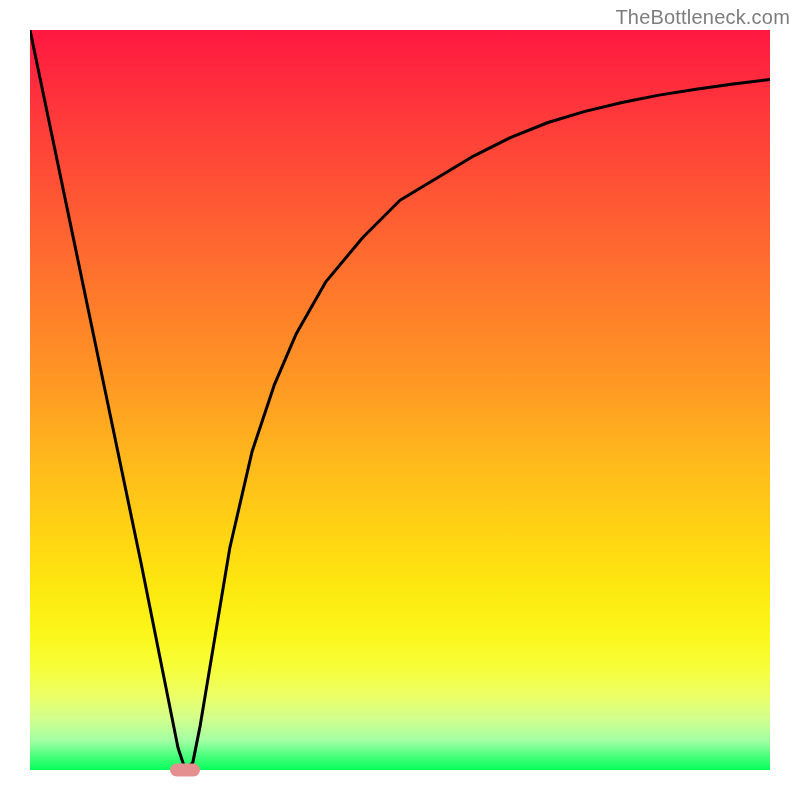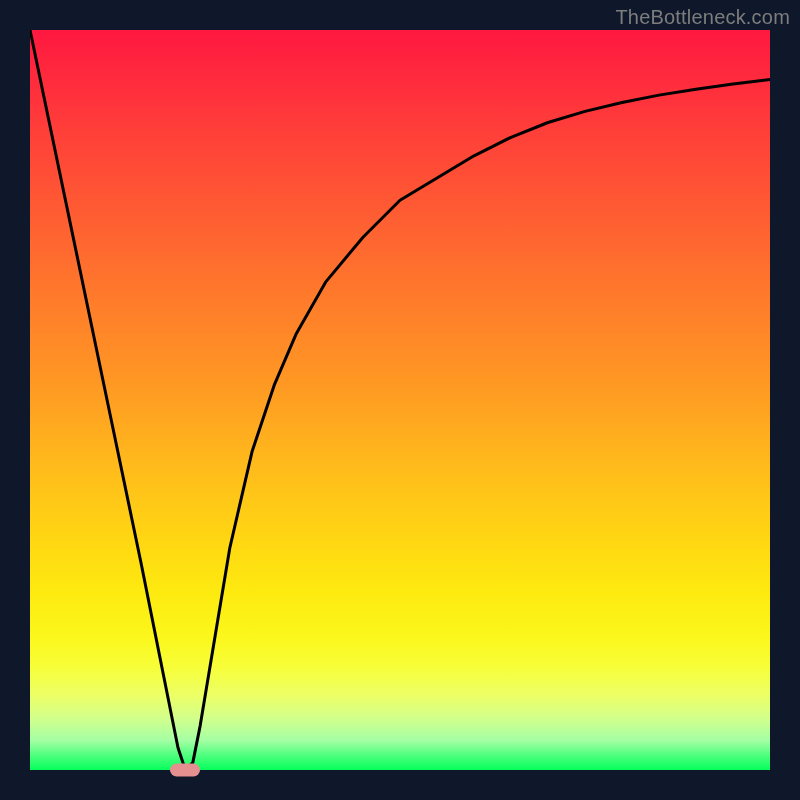--- a/index.html
+++ b/index.html
@@ -8,21 +8,21 @@
     width: 800px;
     height: 800px;
     overflow: hidden;
     background: #000;
     font-family: Arial, Helvetica, sans-serif;
   }
   .frame {
     position: relative;
     width: 800px;
     height: 800px;
-    background: #0f172a;
+    background: #ffffff;
   }
   .plot {
     position: absolute;
     left: 30px;
     top: 30px;
     width: 740px;
     height: 740px;
     
     background: linear-gradient(
       to bottom,

